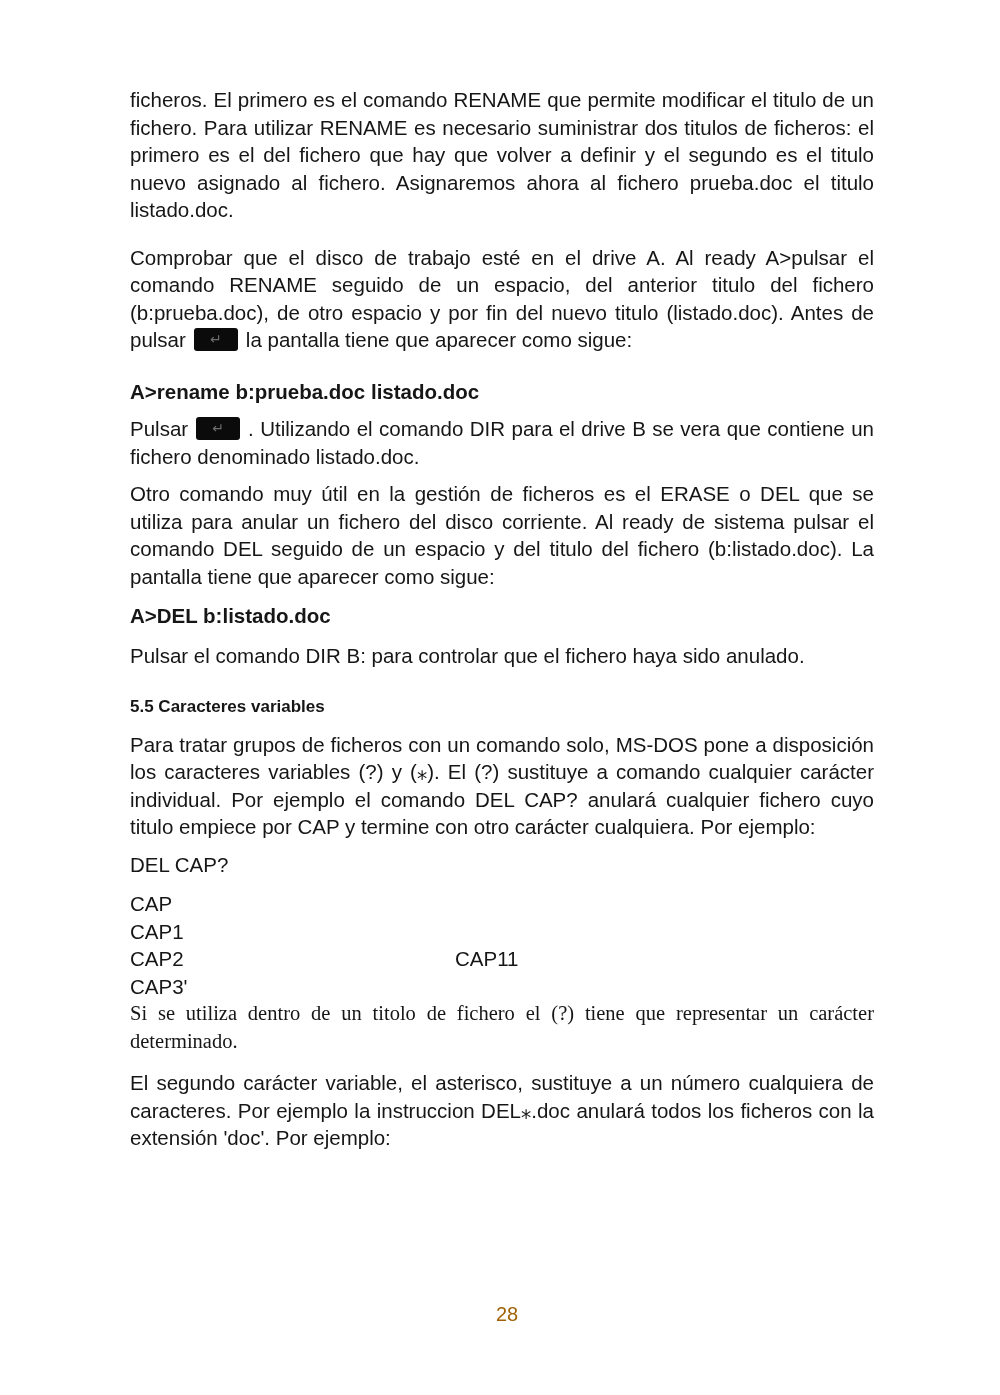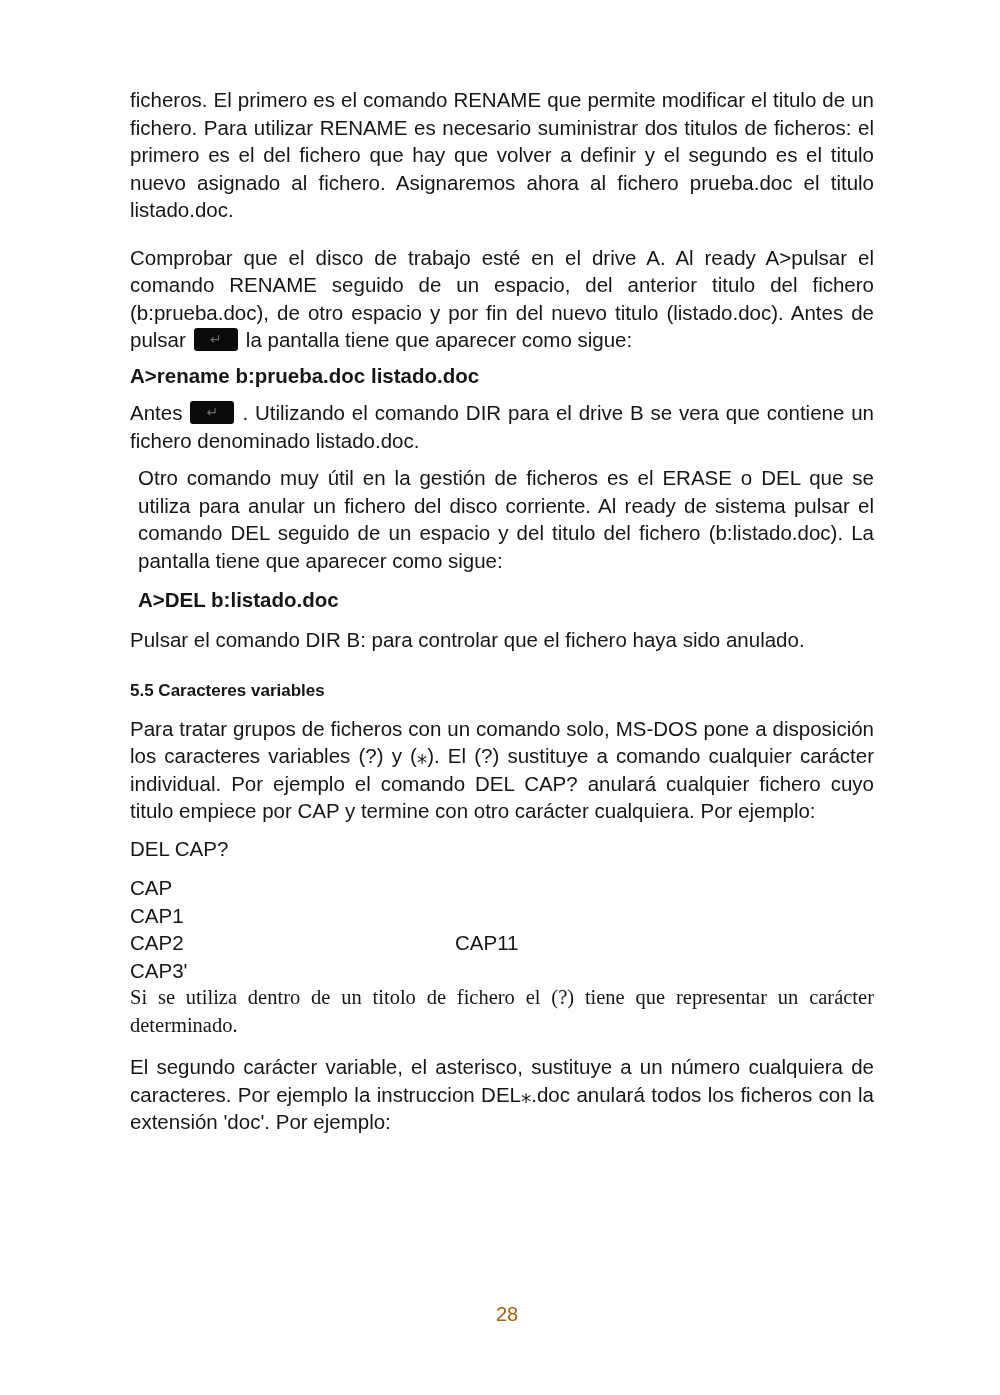--- a/index.html
+++ b/index.html
@@ -27,22 +27,22 @@
     line-height: 27.5px;
     text-align: justify;
     margin: 0 0 20px 0;
   }
   .cmdline {
     font-size: 20.5px;
     line-height: 27.5px;
     font-weight: bold;
     margin: 0 0 10px 0;
   }
-  .mb16 { margin-bottom: 8px; }
-  .mb12 { margin-bottom: 12px; margin-left: 8px; }
+  .mb16 { margin-bottom: 24px; }
+  .mb12 { margin-bottom: 12px; }
   .mb10 { margin-bottom: 10px; }
   .mb14 { margin-bottom: 14px; font-family: Liberation Serif, serif; }
   .mb0  { margin-bottom: 0; }
   .section-heading {
     font-size: 17px;
     line-height: 27.5px;
     font-weight: bold;
     margin: 24px 0 10px 0;
   }
   .plaincmd {
@@ -89,21 +89,21 @@
 
 <div class="page">
   <div class="content">
 
     <p class="para">ficheros. El primero es el comando RENAME que permite modificar el titulo de un fichero. Para utilizar RENAME es necesario suministrar dos titulos de ficheros: el primero es el del fichero que hay que volver a definir y el segundo es el titulo nuevo asignado al fichero. Asignaremos ahora al fichero prueba.doc el titulo listado.doc.</p>
 
     <p class="para mb16"><span>Comprobar que el disco de trabajo esté en el drive A. Al ready A&gt;pulsar el comando RENAME seguido de un espacio, del anterior titulo del fichero (b:prueba.doc), de otro espacio y por fin del nuevo titulo (listado.doc). Antes de pulsar</span><span class="key"><span>↵</span></span><span>la pantalla tiene que aparecer como sigue:</span></p>
 
     <p class="cmdline">A&gt;rename b:prueba.doc listado.doc</p>
 
-    <p class="para mb10"><span>Antes</span><span class="key"><span>↵</span></span><span>. Utilizando el comando DIR para el drive B se vera que contiene un fichero denominado listado.doc.</span></p>
+    <p class="para mb10"><span>Pulsar</span><span class="key"><span>↵</span></span><span>. Utilizando el comando DIR para el drive B se vera que contiene un fichero denominado listado.doc.</span></p>
 
     <p class="para mb12">Otro comando muy útil en la gestión de ficheros es el ERASE o DEL que se utiliza para anular un fichero del disco corriente. Al ready de sistema pulsar el comando DEL seguido de un espacio y del titulo del fichero (b:listado.doc). La pantalla tiene que aparecer como sigue:</p>
 
     <p class="cmdline mb12">A&gt;DEL b:listado.doc</p>
 
     <p class="para mb0">Pulsar el comando DIR B: para controlar que el fichero haya sido anulado.</p>
 
     <h2 class="section-heading">5.5 Caracteres variables</h2>
 
     <p class="para mb10">Para tratar grupos de ficheros con un comando solo, MS-DOS pone a disposición los caracteres variables (?) y (⁎). El (?) sustituye a comando cualquier carácter individual. Por ejemplo el comando DEL CAP? anulará cualquier fichero cuyo titulo empiece por CAP y termine con otro carácter cualquiera. Por ejemplo:</p>

